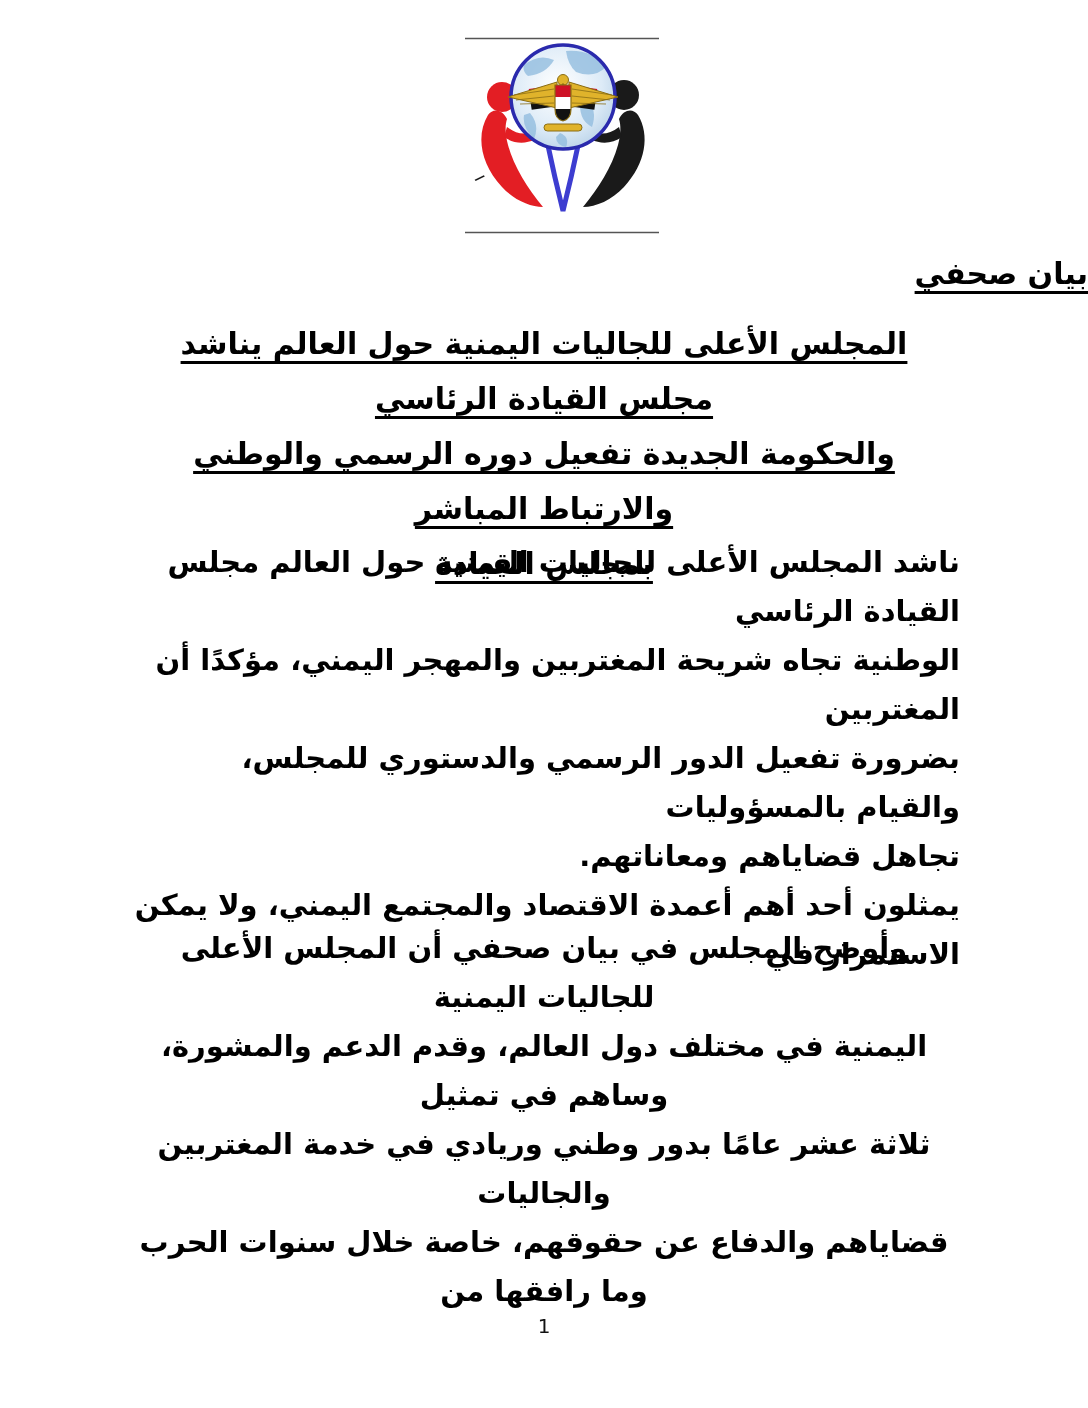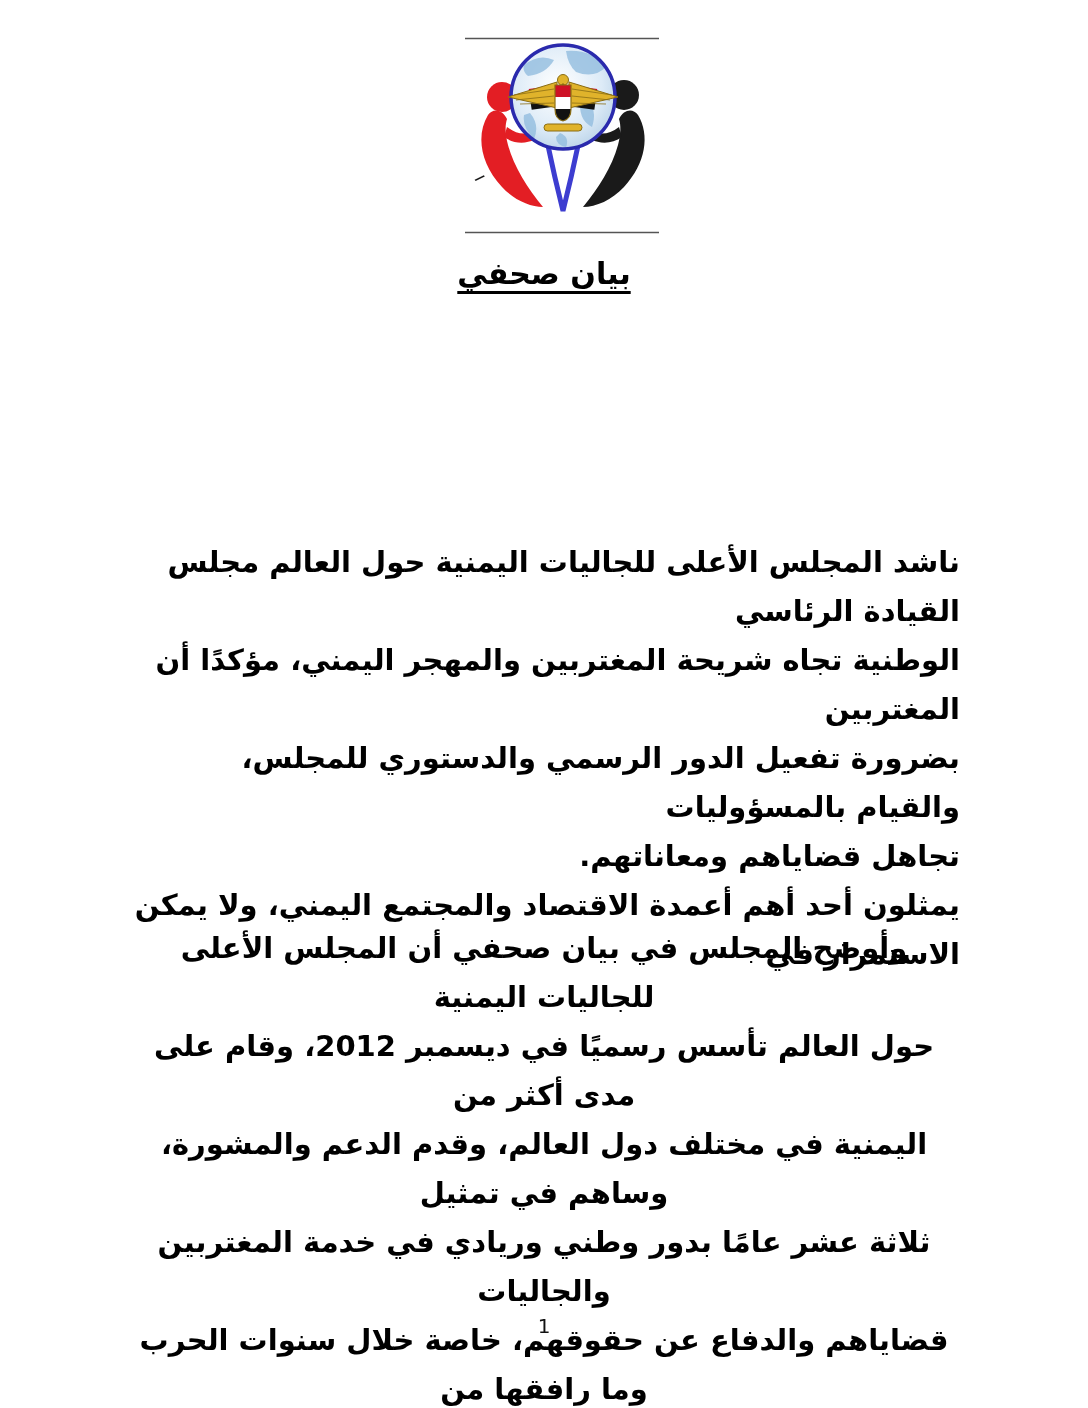--- a/index.html
+++ b/index.html
@@ -11,21 +11,20 @@
     background:#ffffff;
     overflow:hidden;
     direction:rtl;
   }
   .logo-wrap {
     position:absolute; left:464px; top:37px;
     width:196px; height:197px;
   }
   .doc-title {
     position:absolute; top:256px; left:0; right:0;
-    text-align:center;
     font-size:30px; font-weight:bold; color:#000;
   }
   .doc-title span, .sub-line span {
     text-decoration:underline;
     text-decoration-thickness:2.5px;
     text-underline-offset:7px;
   }
   .subtitle {
     position:absolute; top:316px; left:128px; right:128px;
     text-align:center;
@@ -133,32 +132,36 @@
           <textPath href="#calligPath" startOffset="2" textLength="218" lengthAdjust="spacingAndGlyphs">المجلس الأعلى للجاليات اليمنية حول العالم</textPath>
         </text>
       </g>
     </svg>
   </div>
 
   <div class="doc-title">
     <span>بيان صحفي</span>
   </div>
 
+  <div class="subtitle">
+    <div class="sub-line"><span>المجلس الأعلى للجاليات اليمنية حول العالم يناشد مجلس القيادة الرئاسي</span></div>
+    <div class="sub-line"><span>والحكومة الجديدة تفعيل دوره الرسمي والوطني والارتباط المباشر</span></div>
+    <div class="sub-line"><span>بمجلس القيادة</span></div>
+  </div>
 
   <div class="para para-1">
     <div class="line">ناشد المجلس الأعلى للجاليات اليمنية حول العالم مجلس القيادة الرئاسي</div>
     <div class="line">الوطنية تجاه شريحة المغتربين والمهجر اليمني، مؤكدًا أن المغتربين</div>
     <div class="line">بضرورة تفعيل الدور الرسمي والدستوري للمجلس، والقيام بالمسؤوليات</div>
     <div class="line">تجاهل قضاياهم ومعاناتهم.</div>
     <div class="line">يمثلون أحد أهم أعمدة الاقتصاد والمجتمع اليمني، ولا يمكن الاستمرار في</div>
   </div>
 
   <div class="para para-2">
     <div class="line">وأوضح المجلس في بيان صحفي أن المجلس الأعلى للجاليات اليمنية</div>
-    <div class="line">حول العالم تأسس رسميًا في ديسمبر 2012، وقام على مدى أكثر من</div>
     <div class="line">اليمنية في مختلف دول العالم، وقدم الدعم والمشورة، وساهم في تمثيل</div>
     <div class="line">ثلاثة عشر عامًا بدور وطني وريادي في خدمة المغتربين والجاليات</div>
     <div class="line">قضاياهم والدفاع عن حقوقهم، خاصة خلال سنوات الحرب وما رافقها من</div>
 
   </div>
 
   <div class="page-number">1</div>
 
 </div>
 

